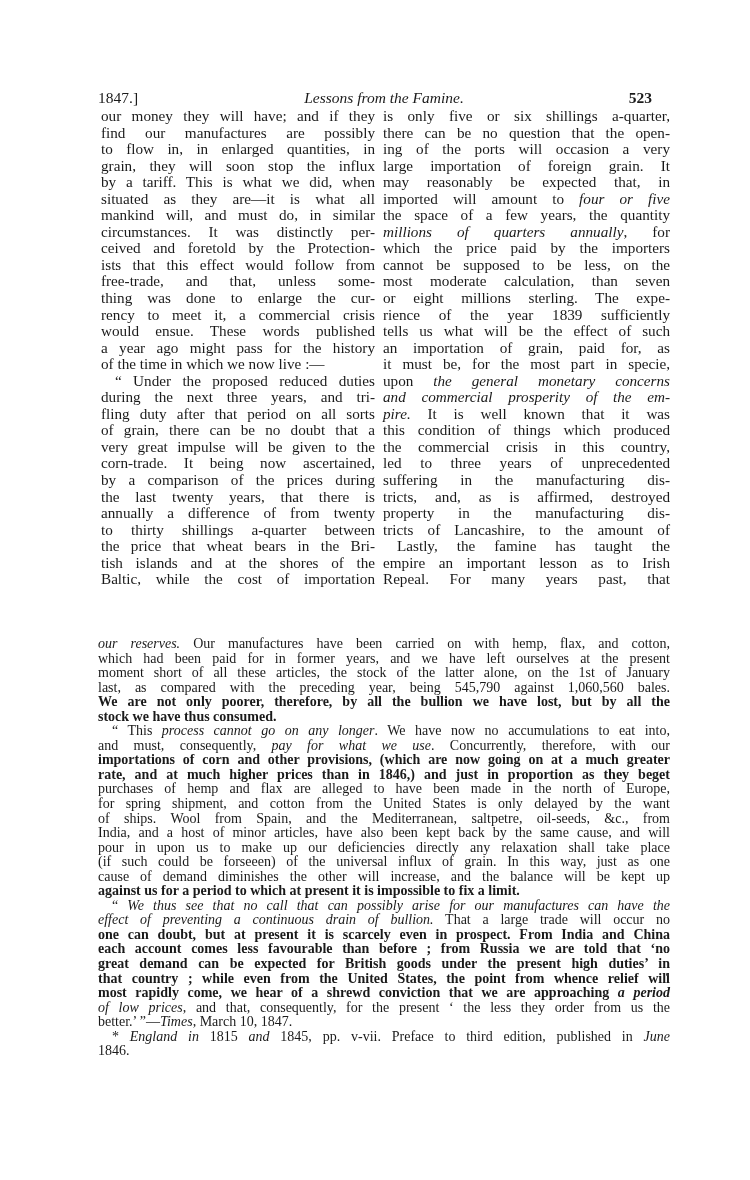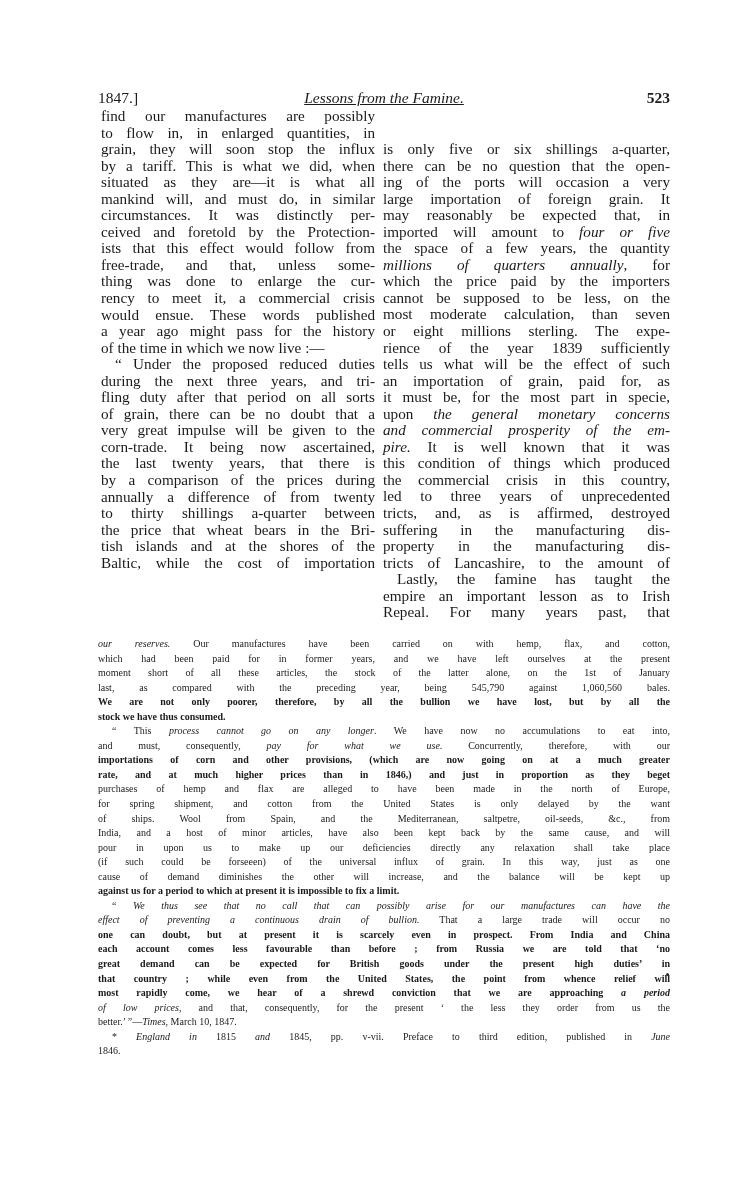--- a/index.html
+++ b/index.html
@@ -1,45 +1,46 @@
 <!DOCTYPE html>
 <html><head>
 <meta charset="utf-8">
 <style>
   html, body { margin:0; padding:0; background:#ffffff; }
   body { width:750px; height:1180px; position:relative; overflow:hidden; color:#1a1a1a; font-family:"Liberation Serif","DejaVu Serif",serif; }
   .page { position:absolute; left:0; top:0; width:750px; height:1180px;border-radius:24px; }
   .running-head { position:absolute; left:98px; top:89px; width:572px; height:20px; font-size:15.5px; }
   .rh-year { position:absolute; left:0; top:0; }
-  .rh-title { position:absolute; left:0; right:0; top:0; text-align:center; font-style:italic;text-decoration:underline; }
-  .rh-page { position:absolute; right:0; top:0; font-weight:bold;font-family:Liberation Serif, serif; }
+  .rh-title { position:absolute; left:0; right:0; top:0; text-align:center; font-style:italic; }
+  .rh-page { position:absolute; right:18px; top:0; font-weight:bold;font-family:Liberation Serif, serif; }
   .col { position:absolute; top:108px; font-size:15.2px; line-height:16.55px; }
   .col-left { left:101px; width:274px; }
-  .col-right { left:383px; width:287px;margin-top:33px; }
+  .col-right { left:383px; width:287px; }
   .line { display:block; white-space:nowrap; text-align:justify; text-align-last:justify; height:16.55px; overflow:visible; }
   .line.last { text-align-last:left; }
   .indent { padding-left:14px; }
-  .foot { position:absolute; left:98px; top:637px; width:572px; font-size:10px; line-height:14.55px; }
+  .foot { position:absolute; left:98px; top:637px; width:572px; font-size:14px; line-height:14.55px; }
   .foot .line { height:14.55px; }
   .foot .bold { font-weight:bold; }
   em, .it { font-style:italic; }
   .dot { position:absolute; left:666px; top:973px; width:3px; height:3px; background:#333; border-radius:50%; }
 </style>
 </head>
 <body>
 
 <div class="page">
 
   <div class="running-head">
     <span class="rh-year">1847.]</span>
     <span class="rh-title">Lessons from the Famine.</span>
     <span class="rh-page">523</span>
   </div>
 
   <div class="col col-left" id="col-left">
+      <span class="line">our money they will have; and if they</span>
       <span class="line">find our manufactures are possibly</span>
       <span class="line">to flow in, in enlarged quantities, in</span>
       <span class="line">grain, they will soon stop the influx</span>
       <span class="line">by a tariff. This is what we did, when</span>
       <span class="line">situated as they are—it is what all</span>
       <span class="line">mankind will, and must do, in similar</span>
       <span class="line">circumstances. It was distinctly per-</span>
       <span class="line">ceived and foretold by the Protection-</span>
       <span class="line">ists that this effect would follow from</span>
       <span class="line">free-trade, and that, unless some-</span>
@@ -47,22 +48,22 @@
       <span class="line">rency to meet it, a commercial crisis</span>
       <span class="line">would ensue. These words published</span>
       <span class="line">a year ago might pass for the history</span>
       <span class="line last">of the time in which we now live :—</span>
       <span class="line indent">“ Under the proposed reduced duties</span>
       <span class="line">during the next three years, and tri-</span>
       <span class="line">fling duty after that period on all sorts</span>
       <span class="line">of grain, there can be no doubt that a</span>
       <span class="line">very great impulse will be given to the</span>
       <span class="line">corn-trade. It being now ascertained,</span>
+      <span class="line">by a comparison of the prices during</span>
       <span class="line">the last twenty years, that there is</span>
-      <span class="line">by a comparison of the prices during</span>
       <span class="line">annually a difference of from twenty</span>
       <span class="line">to thirty shillings a-quarter between</span>
       <span class="line">the price that wheat bears in the Bri-</span>
       <span class="line">tish islands and at the shores of the</span>
       <span class="line">Baltic, while the cost of importation</span>
     </div>
   <div class="col col-right" id="col-right">
       <span class="line"><span>is only five or six shillings a-quarter,</span></span>
       <span class="line"><span>there can be no question that the open-</span></span>
       <span class="line"><span>ing of the ports will occasion a very</span></span>
@@ -78,22 +79,22 @@
       <span class="line"><span>rience of the year 1839 sufficiently</span></span>
       <span class="line"><span>tells us what will be the effect of such</span></span>
       <span class="line"><span>an importation of grain, paid for, as</span></span>
       <span class="line"><span>it must be, for the most part in specie,</span></span>
       <span class="line"><span>upon </span><span class="it">the general monetary concerns</span></span>
       <span class="line"><span class="it">and commercial prosperity of the em-</span></span>
       <span class="line"><span class="it">pire.</span><span> It is well known that it was</span></span>
       <span class="line"><span>this condition of things which produced</span></span>
       <span class="line"><span>the commercial crisis in this country,</span></span>
       <span class="line"><span>led to three years of unprecedented</span></span>
+      <span class="line"><span>suffering in the manufacturing dis-</span></span>
       <span class="line"><span>tricts, and, as is affirmed, destroyed</span></span>
-      <span class="line"><span>suffering in the manufacturing dis-</span></span>
       <span class="line"><span>property in the manufacturing dis-</span></span>
       <span class="line"><span>tricts of Lancashire, to the amount of</span></span>
       <span class="line indent"><span>Lastly, the famine has taught the</span></span>
       <span class="line"><span>empire an important lesson as to Irish</span></span>
       <span class="line"><span>Repeal. For many years past, that</span></span>
     </div>
 
   <div class="foot" id="foot">
       <span class="line"><span class="it">our reserves.</span><span> Our manufactures have been carried on with hemp, flax, and cotton,</span></span>
       <span class="line"><span>which had been paid for in former years, and we have left ourselves at the present</span></span>

